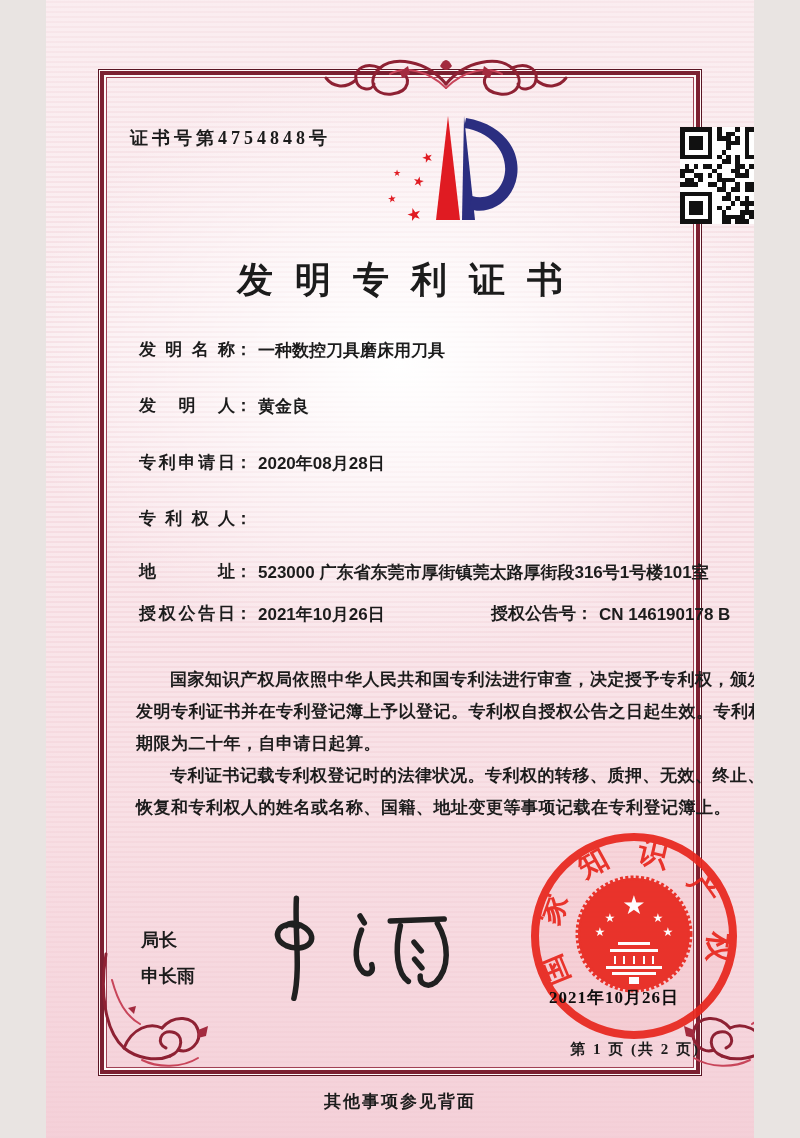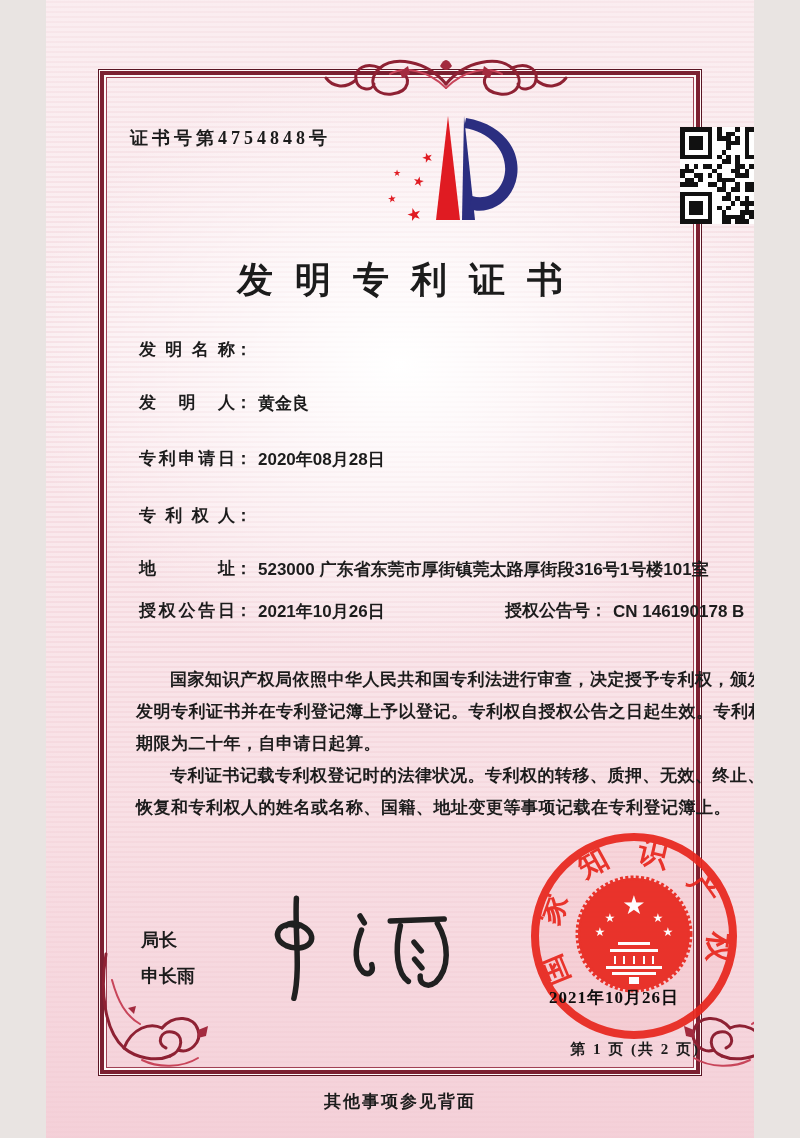--- a/index.html
+++ b/index.html
@@ -24,21 +24,21 @@
            font-size:18px;letter-spacing:4px;}
   .title{left:54px;right:54px;top:256px;text-align:center;
          font-family:"Liberation Serif",serif;font-weight:700;font-size:36px;
          letter-spacing:22px;text-indent:22px;}
   .fields{left:93px;top:338px;width:640px;font-size:17px;font-weight:700;}
   .f-row{display:flex;align-items:flex-start;margin-bottom:30px;}
   .f-label{display:inline-block;width:96px;text-align:justify;text-align-last:justify;flex:none;}
   .f-colon{flex:none;margin-right:6px;}
   .f-colon::after{content:"\FF1A";}
   .f-value{display:inline-block;max-width:505px;line-height:1.55;}
-  .grant-row{display:flex;margin-bottom:0;gap:14px;}
+  .grant-row{display:flex;margin-bottom:0;}
   .grant-left{display:flex;width:352px;flex:none;}
   .grant-right{display:flex;}
   .paras{left:90px;top:664px;width:642px;font-family:"Liberation Serif",serif;
          font-size:17px;line-height:32px;letter-spacing:.5px;font-weight:600;}
   .paras p{margin:0;text-indent:2em;}
   .signer{left:95px;top:922px;font-size:18px;font-weight:700;line-height:36px;}
   .seal-date{left:462px;top:986px;width:212px;text-align:center;color:#0d0d0d;
              font-family:"Liberation Serif",serif;font-weight:700;font-size:17px;letter-spacing:1px;}
   .page-no{left:54px;right:54px;top:1040px;text-align:right;
            font-family:"Liberation Serif",serif;font-weight:700;font-size:15px;letter-spacing:2px;}
@@ -342,20 +342,21 @@
         <rect x="20" y="20" width="1" height="1"></rect>
       </g>
   </svg>
 
   <div class="abs title">发明专利证书</div>
 
   <div class="abs fields">
     <div class="f-row">
       <span class="f-label">发明名称</span>
         <span class="f-colon"></span>
+      <span class="f-value">一种数控刀具磨床用刀具</span>
     </div>
     <div class="f-row">
       <span class="f-label">发明人</span>
         <span class="f-colon"></span>
       <span class="f-value">黄金良</span>
     </div>
     <div class="f-row">
       <span class="f-label">专利申请日</span>
         <span class="f-colon"></span>
       <span class="f-value">2020年08月28日</span>

